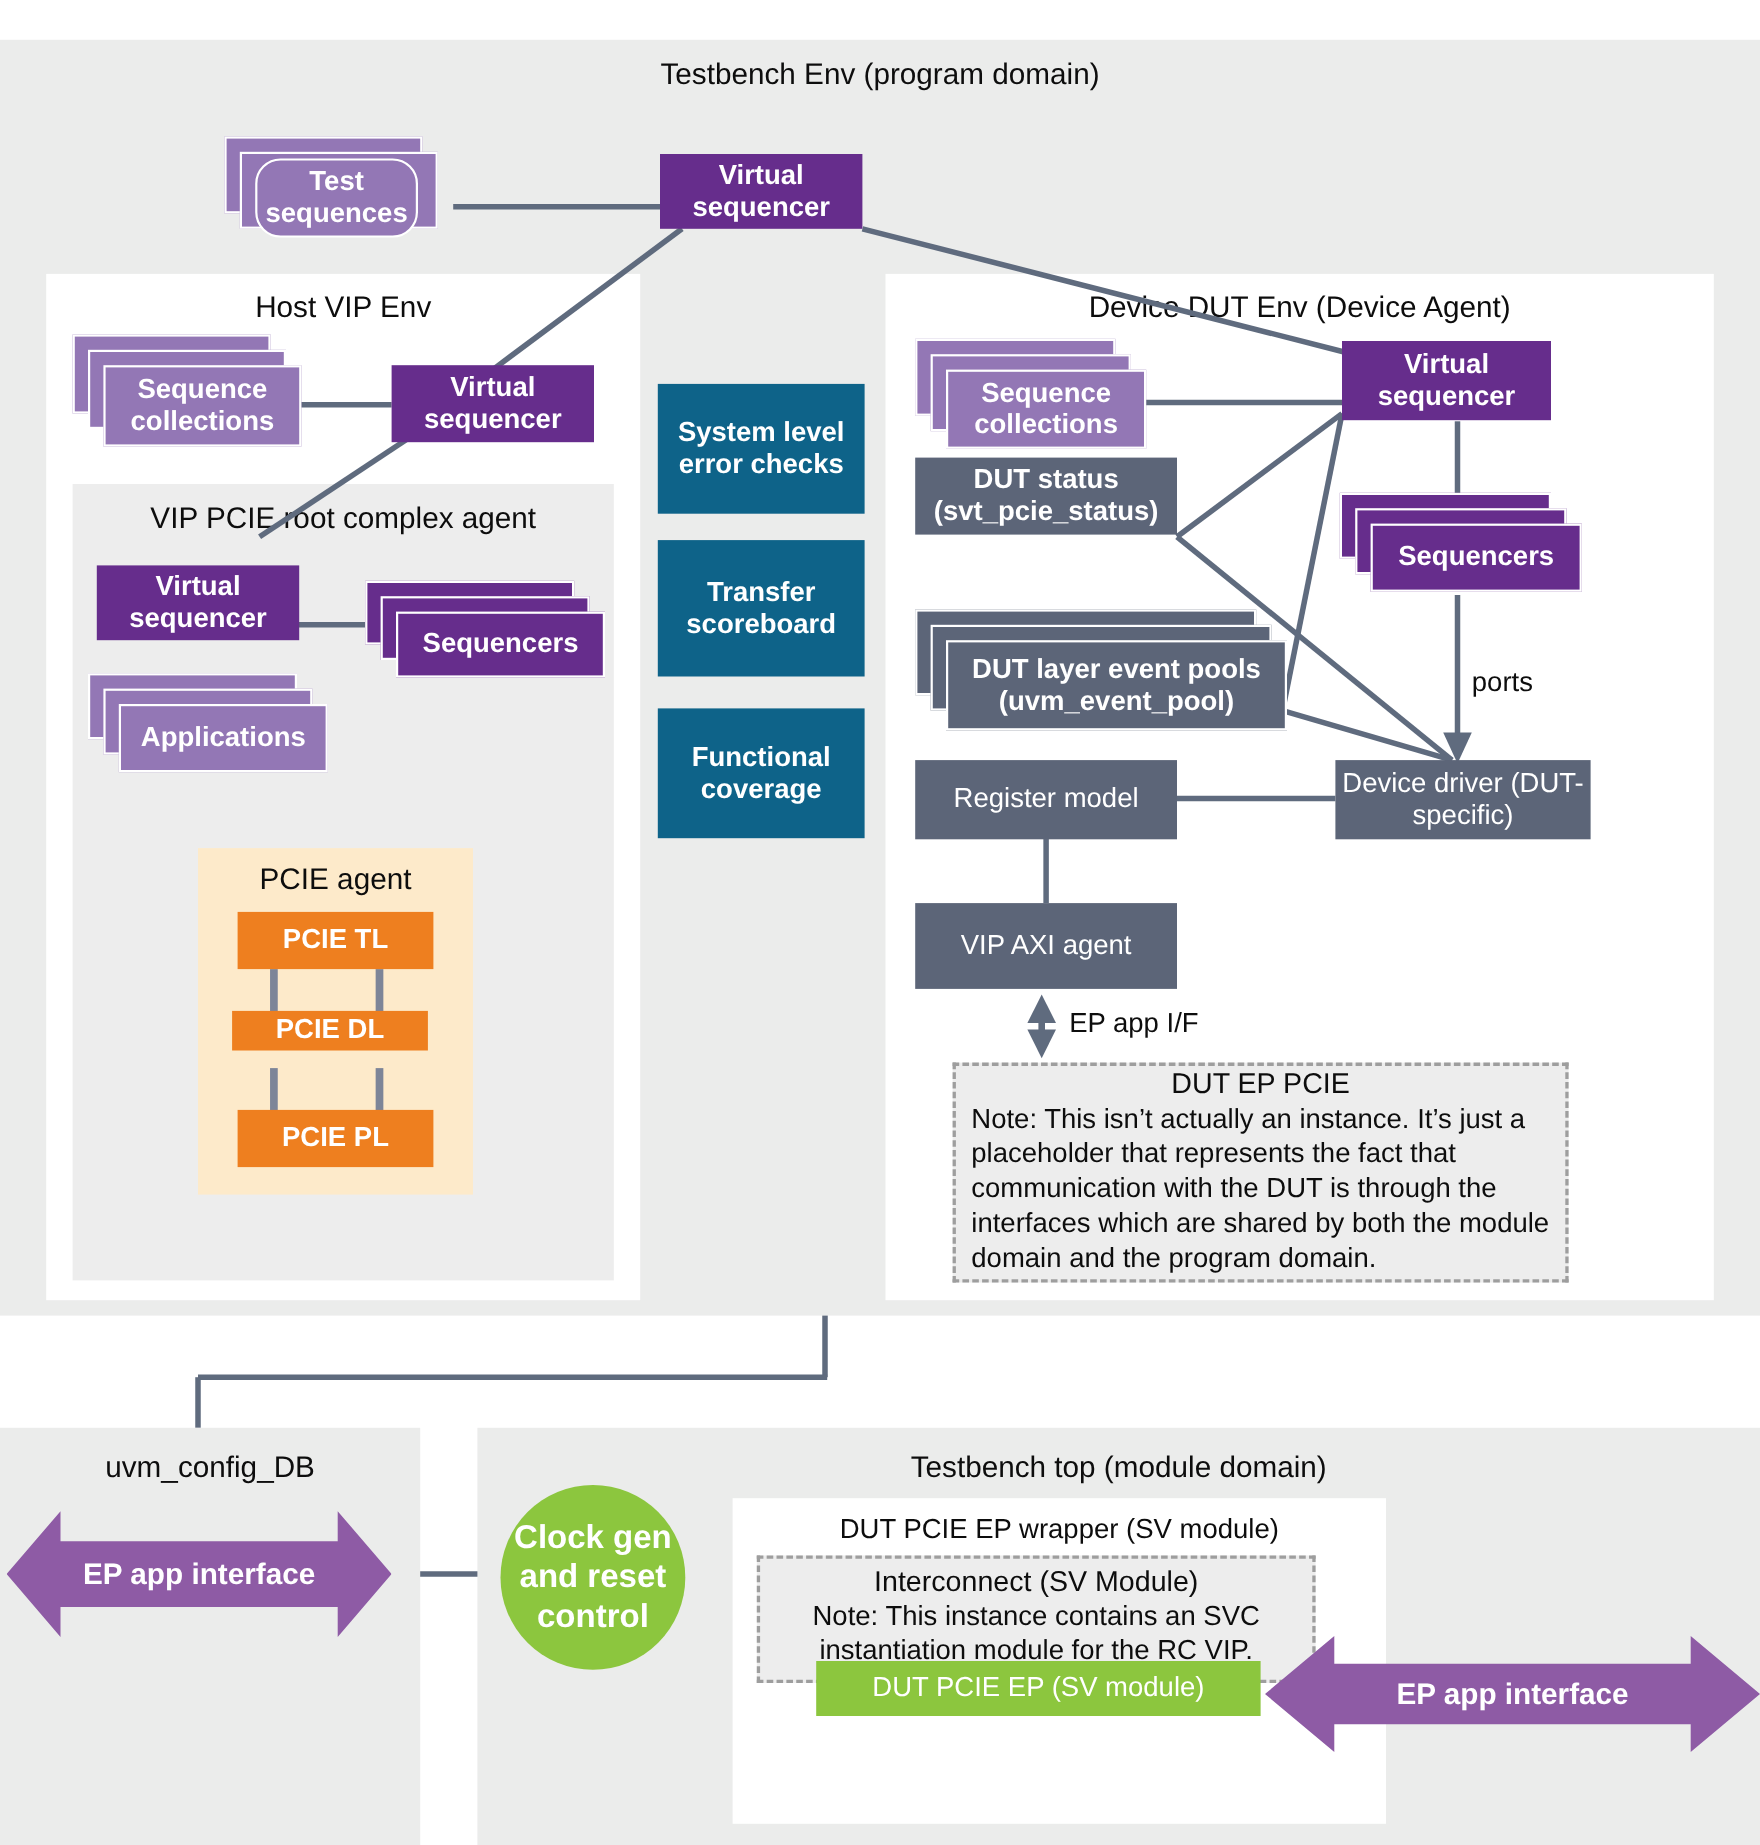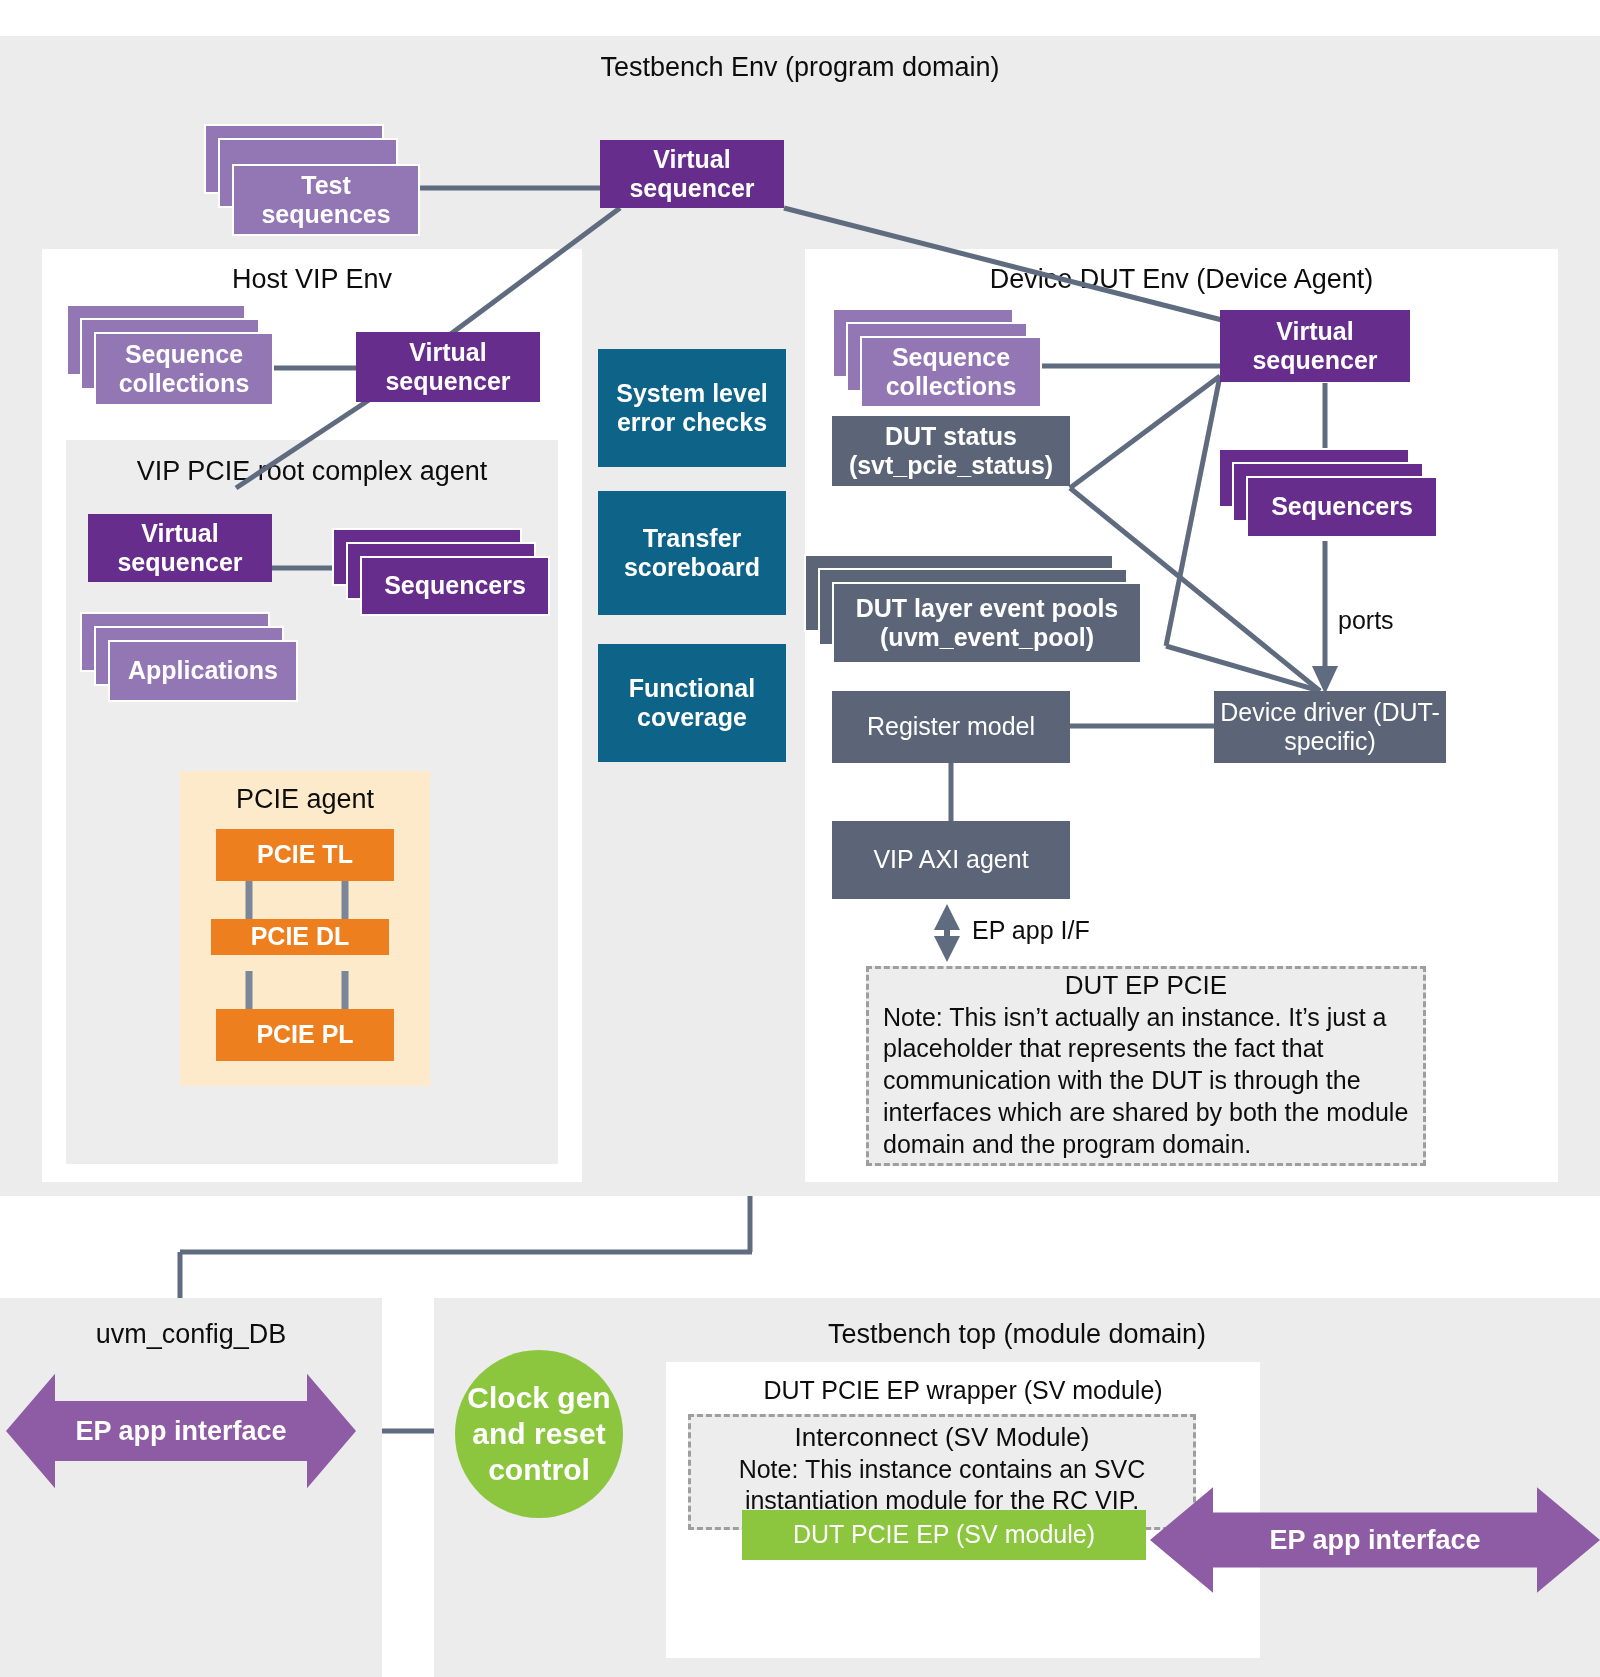--- a/index.html
+++ b/index.html
@@ -139,21 +139,21 @@
     <line x1="622" y1="1387" x2="700" y2="1358" stroke="#5f6b7e" stroke-width="6"></line>
     <line x1="622" y1="1400" x2="700" y2="1400" stroke="#5f6b7e" stroke-width="6"></line>
     <line x1="622" y1="1412" x2="760" y2="1500" stroke="#5f6b7e" stroke-width="6"></line>
 
     <line x1="1275" y1="1489" x2="1385" y2="1562" stroke="#5f6b7e" stroke-width="5"></line>
   </svg>
 
   <div class="stack" style="left:204px;top:88px;width:210px;height:100px;">
     <div class="sh purple-light" style="left:0;top:0;width:180px;height:70px;"></div>
     <div class="sh purple-light" style="left:14px;top:14px;width:180px;height:70px;"></div>
-    <div class="front purple-light" style="left:28px;top:40px;width:188px;height:72px;">Test sequences</div>
+    <div class="front purple-light" style="left:28px;top:20px;width:148px;height:72px;border-radius:23px;">Test sequences</div>
   </div>
 
   <div class="abs node purple-dark" style="left:600px;top:104px;width:184px;height:68px;">Virtual sequencer</div>
 
   <div class="stack" style="left:66px;top:268px;width:210px;height:102px;">
     <div class="sh purple-light" style="left:0;top:0;width:180px;height:72px;"></div>
     <div class="sh purple-light" style="left:14px;top:14px;width:180px;height:72px;"></div>
     <div class="front purple-light" style="left:28px;top:28px;width:180px;height:74px;">Sequence collections</div>
   </div>
 
@@ -190,21 +190,21 @@
   <div class="abs node purple-dark" style="left:1220px;top:274px;width:190px;height:72px;">Virtual sequencer</div>
 
   <div class="stack" style="left:1218px;top:412px;width:222px;height:92px;">
     <div class="sh purple-dark" style="left:0;top:0;width:192px;height:60px;"></div>
     <div class="sh purple-dark" style="left:14px;top:14px;width:192px;height:60px;"></div>
     <div class="front purple-dark" style="left:28px;top:28px;width:192px;height:62px;">Sequencers</div>
   </div>
 
   <div class="abs node slate" style="left:832px;top:380px;width:238px;height:70px;">DUT status (svt_pcie_status)</div>
 
-  <div class="stack" style="left:804px;top:518px;width:342px;height:110px;">
+  <div class="stack" style="left:832px;top:518px;width:342px;height:110px;">
     <div class="sh slate" style="left:0;top:0;width:310px;height:78px;"></div>
     <div class="sh slate" style="left:14px;top:14px;width:310px;height:78px;"></div>
     <div class="front slate" style="left:28px;top:28px;width:310px;height:82px;">DUT layer event pools (uvm_event_pool)</div>
   </div>
 
   <div class="abs node slate plain" style="left:832px;top:655px;width:238px;height:72px;">Register model</div>
 
   <div class="abs node slate plain" style="left:832px;top:785px;width:238px;height:78px;">VIP AXI agent</div>
 
   <div class="abs node slate plain" style="left:1214px;top:655px;width:232px;height:72px;">Device driver (DUT-specific)</div>

